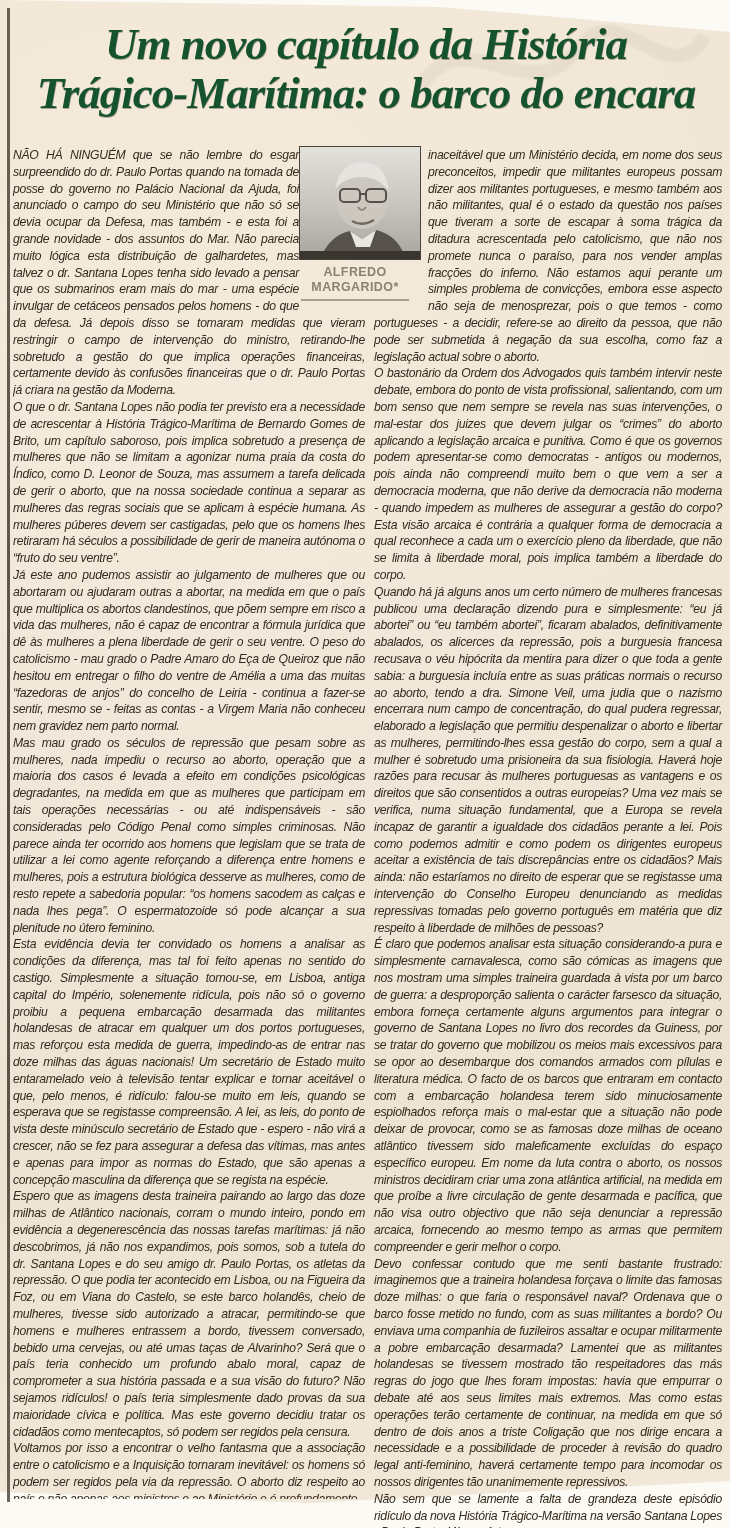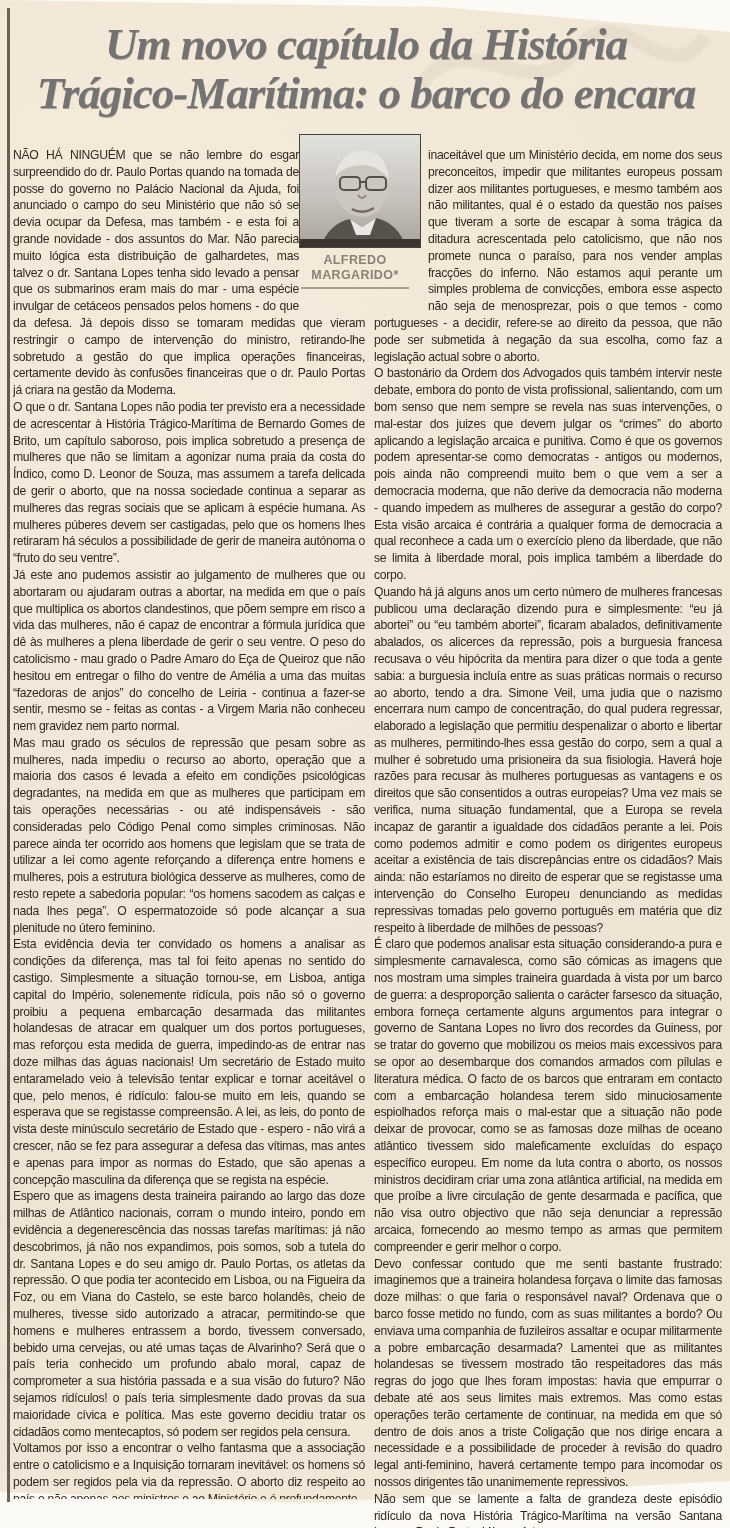--- a/index.html
+++ b/index.html
@@ -18,35 +18,35 @@
   .edge-line{
     position:absolute;left:7px;top:8px;width:3px;height:1494px;
     background:linear-gradient(#55493c,#3c342a 60%,#55493c);
     opacity:.85;
   }
   .bleed{position:absolute;opacity:.06;filter:blur(1px);pointer-events:none;}
   .title-block{
     position:absolute;left:10px;top:20px;width:712px;text-align:center;
     font-family:"Liberation Serif","DejaVu Serif",serif;
     font-style:italic;font-weight:bold;
-    font-size:45px;line-height:1.08;color:#737373;
+    font-size:45px;line-height:1.08;color:#14532d;
     letter-spacing:-1px;
     text-shadow:0.5px 0.5px 0 rgba(36,28,17,0.35);
   }
   .col{
     position:absolute;top:147px;
     font-size:12.2px;line-height:16.8px;letter-spacing:-0.3px;
     color:#342a1d;text-align:justify;
   }
   .col1{left:13px;width:352px;height:1352px;overflow:hidden;}
   .col2{left:374px;width:348px;}
-  .col p, .col .para{margin:0;padding:0;}
+  .col p, .col .para{margin:0;padding:0;font-style:italic;}
   .spacer-r{float:right;width:66px;height:164px;}
   .spacer-l{float:left;width:54px;height:156px;}
-  .photo-block{position:absolute;left:299px;top:134px;width:112px;text-align:center;}
+  .photo-block{position:absolute;left:299px;top:146px;width:112px;text-align:center;}
   .photo-frame{
     width:120px;height:112px;border:1px solid #4a4238;display:block;
     background:#cfccc6;
   }
   .caption{
     margin-top:5px;font-size:12.5px;line-height:15px;letter-spacing:.4px;
     color:#8d8174;font-weight:bold;
   }
   .caption-rule{height:2px;background:#978b7d;margin:4px 2px 0 2px;opacity:.8;}
   .endbar{font-weight:bold;}

